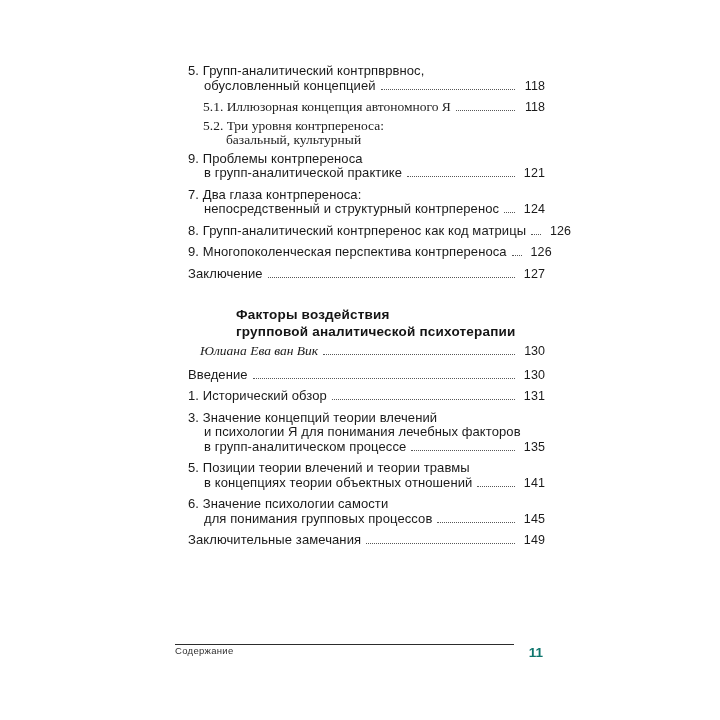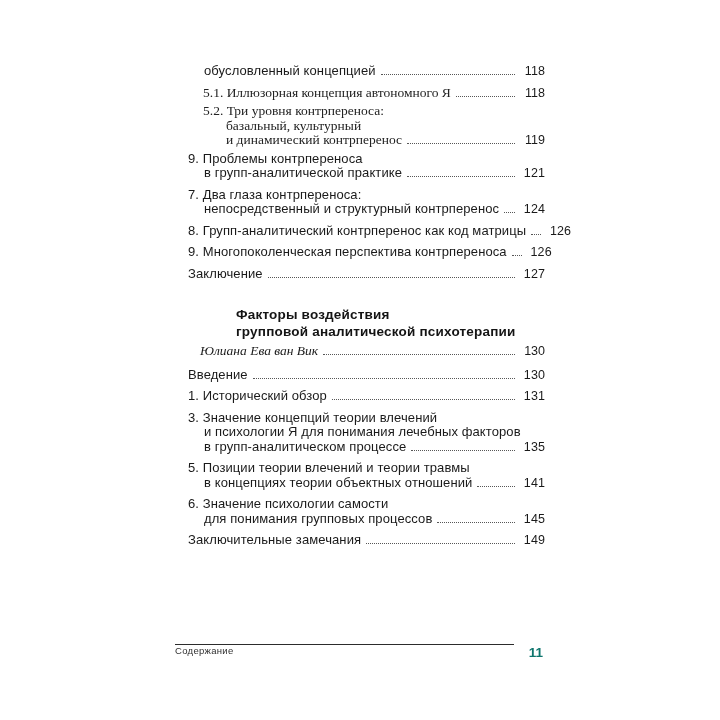--- a/index.html
+++ b/index.html
@@ -46,44 +46,42 @@
   }
 </style>
 </head>
 <body>
 
 <div class="page">
 
   <div class="content" id="toc-root">
       <div class="section">
         <div class="entry item">
+          <div class="line">
+            <span class="txt">5. Групп-аналитический контрпврвнос,</span>
+          </div>
           <div class="line wrap">
             <span class="txt">обусловленный концепцией</span>
             <span class="leader"></span>
             <span class="pagenum">118</span>
           </div>
         </div>
         <div class="entry sub">
           <div class="line">
             <span class="txt">5.1. Иллюзорная концепция автономного Я</span>
             <span class="leader"></span>
             <span class="pagenum">118</span>
           </div>
         </div>
         <div class="entry sub">
           <div class="line">
             <span class="txt">5.2. Три уровня контрпереноса:</span>
           </div>
           <div class="line wrap">
             <span class="txt">базальный, культурный</span>
-          </div>
-          <div class="line wrap">
-            <span class="txt">и динамический контрперенос</span>
-            <span class="leader"></span>
-            <span class="pagenum">119</span>
           </div>
         </div>
         <div class="entry item">
           <div class="line">
             <span class="txt">9. Проблемы контрпереноса</span>
           </div>
           <div class="line wrap">
             <span class="txt">в групп-аналитической практике</span>
             <span class="leader"></span>
             <span class="pagenum">121</span>

